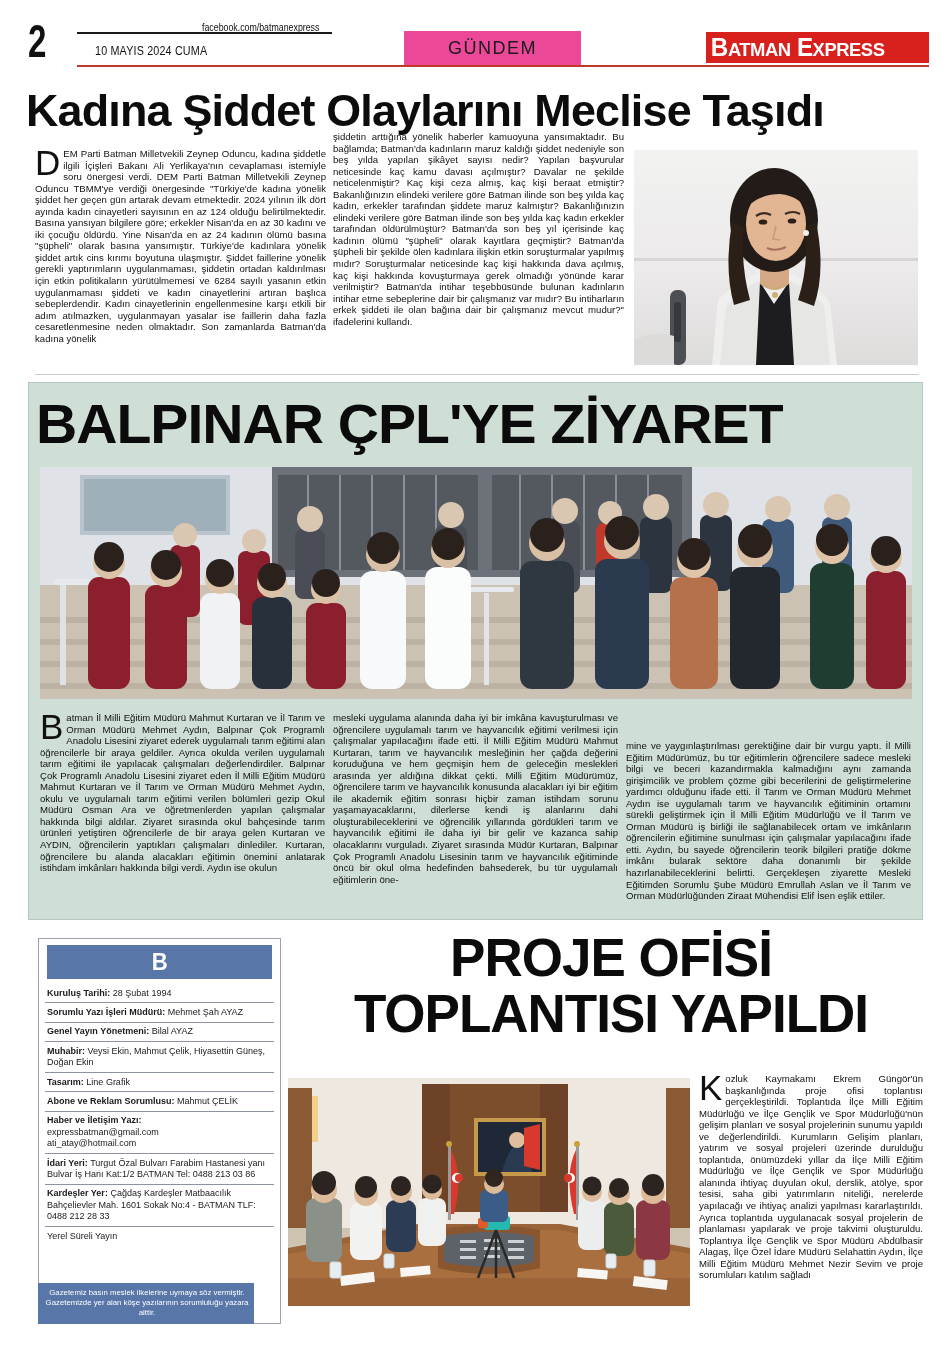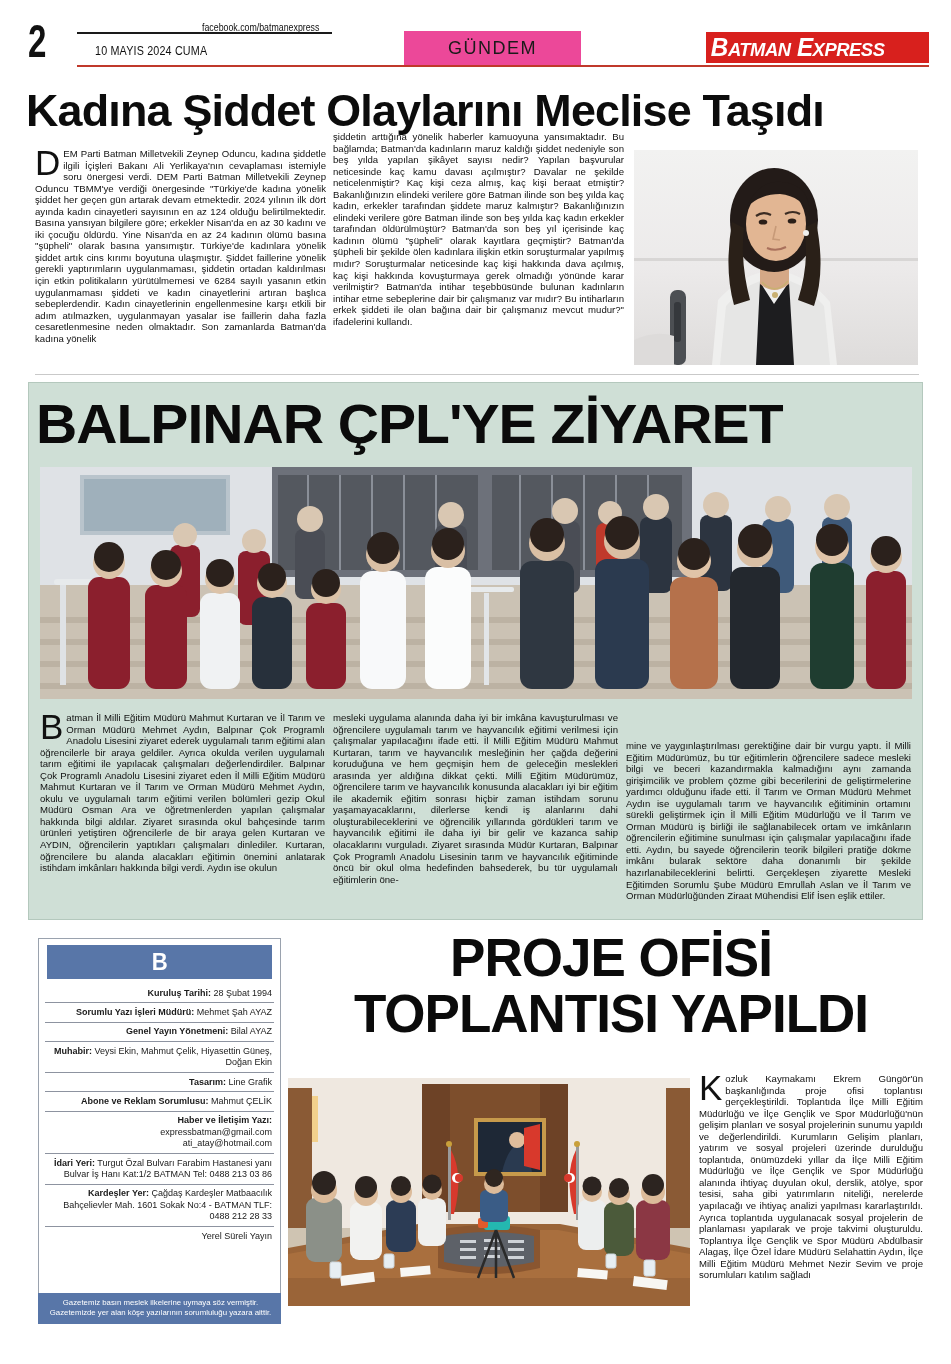--- a/index.html
+++ b/index.html
@@ -73,21 +73,20 @@
     letter-spacing: 1.5px;
     color: #1a1a1a;
     line-height: 34px;
     transform: scaleX(0.95);
   }
   .logo-box {
     position: absolute;
     left: 706px; top: 32px; width: 223px; height: 31px;
     background: #d8201d;
     overflow: hidden;
-    font-style: italic;
   }
   .logo-box .logo-text {
     display: block;
     color: #ffffff;
     font-weight: bold;
     font-size: 25px;
     line-height: 31px;
     letter-spacing: -0.5px;
     padding-left: 5px;
     transform: scaleX(0.97);
@@ -190,30 +189,30 @@
     font-size: 24px;
     line-height: 34px;
     text-align: center;
     letter-spacing: -0.4px;
     transform: scaleX(0.96);
     white-space: nowrap;
   }
   .imp-row {
     border-top: 1px solid #8d93a0;
     padding: 3.5px 2px 3.5px 2px;
-    text-align: right;
+    text-align: left;
     font-size: 9px;
     line-height: 11.4px;
     color: #1a1a1a;
   }
   .imp-row:first-of-type { border-top: none; }
   .imp-row b { font-weight: bold; }
   .imprint-footer {
     position: absolute;
-    left: -1px; bottom: -1px; width: 243px;
+    left: -1px; bottom: -1px; width: 216px;
     background: #5876a8;
     color: #fff;
     font-size: 7.8px;
     line-height: 10px;
     text-align: center;
     padding: 5px 4px 6px 6px;
   }
 
   
   .a3-headline {

